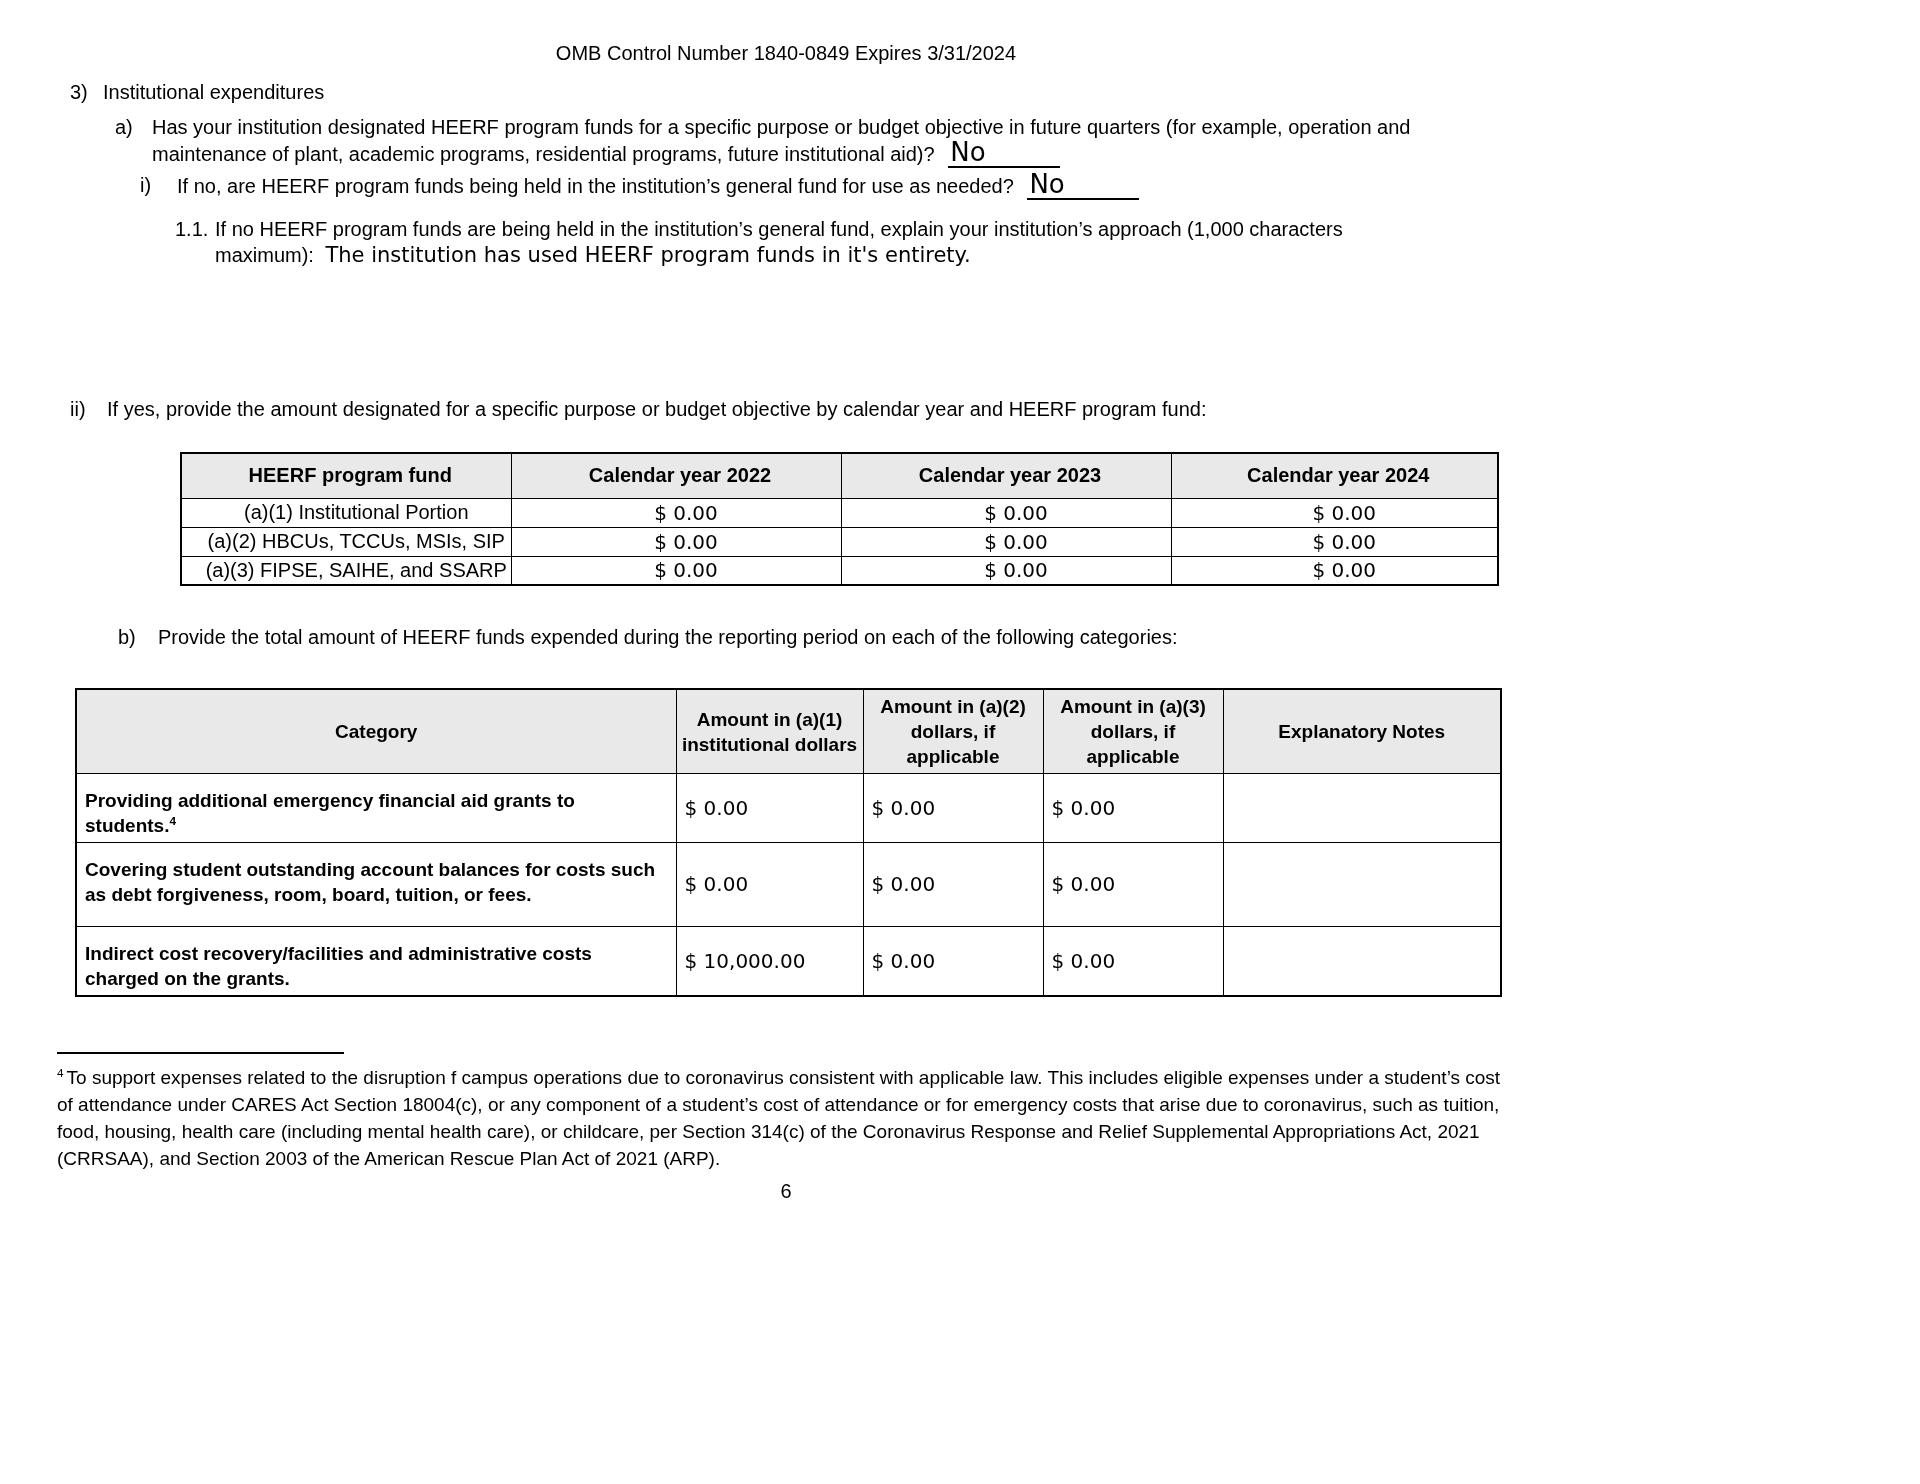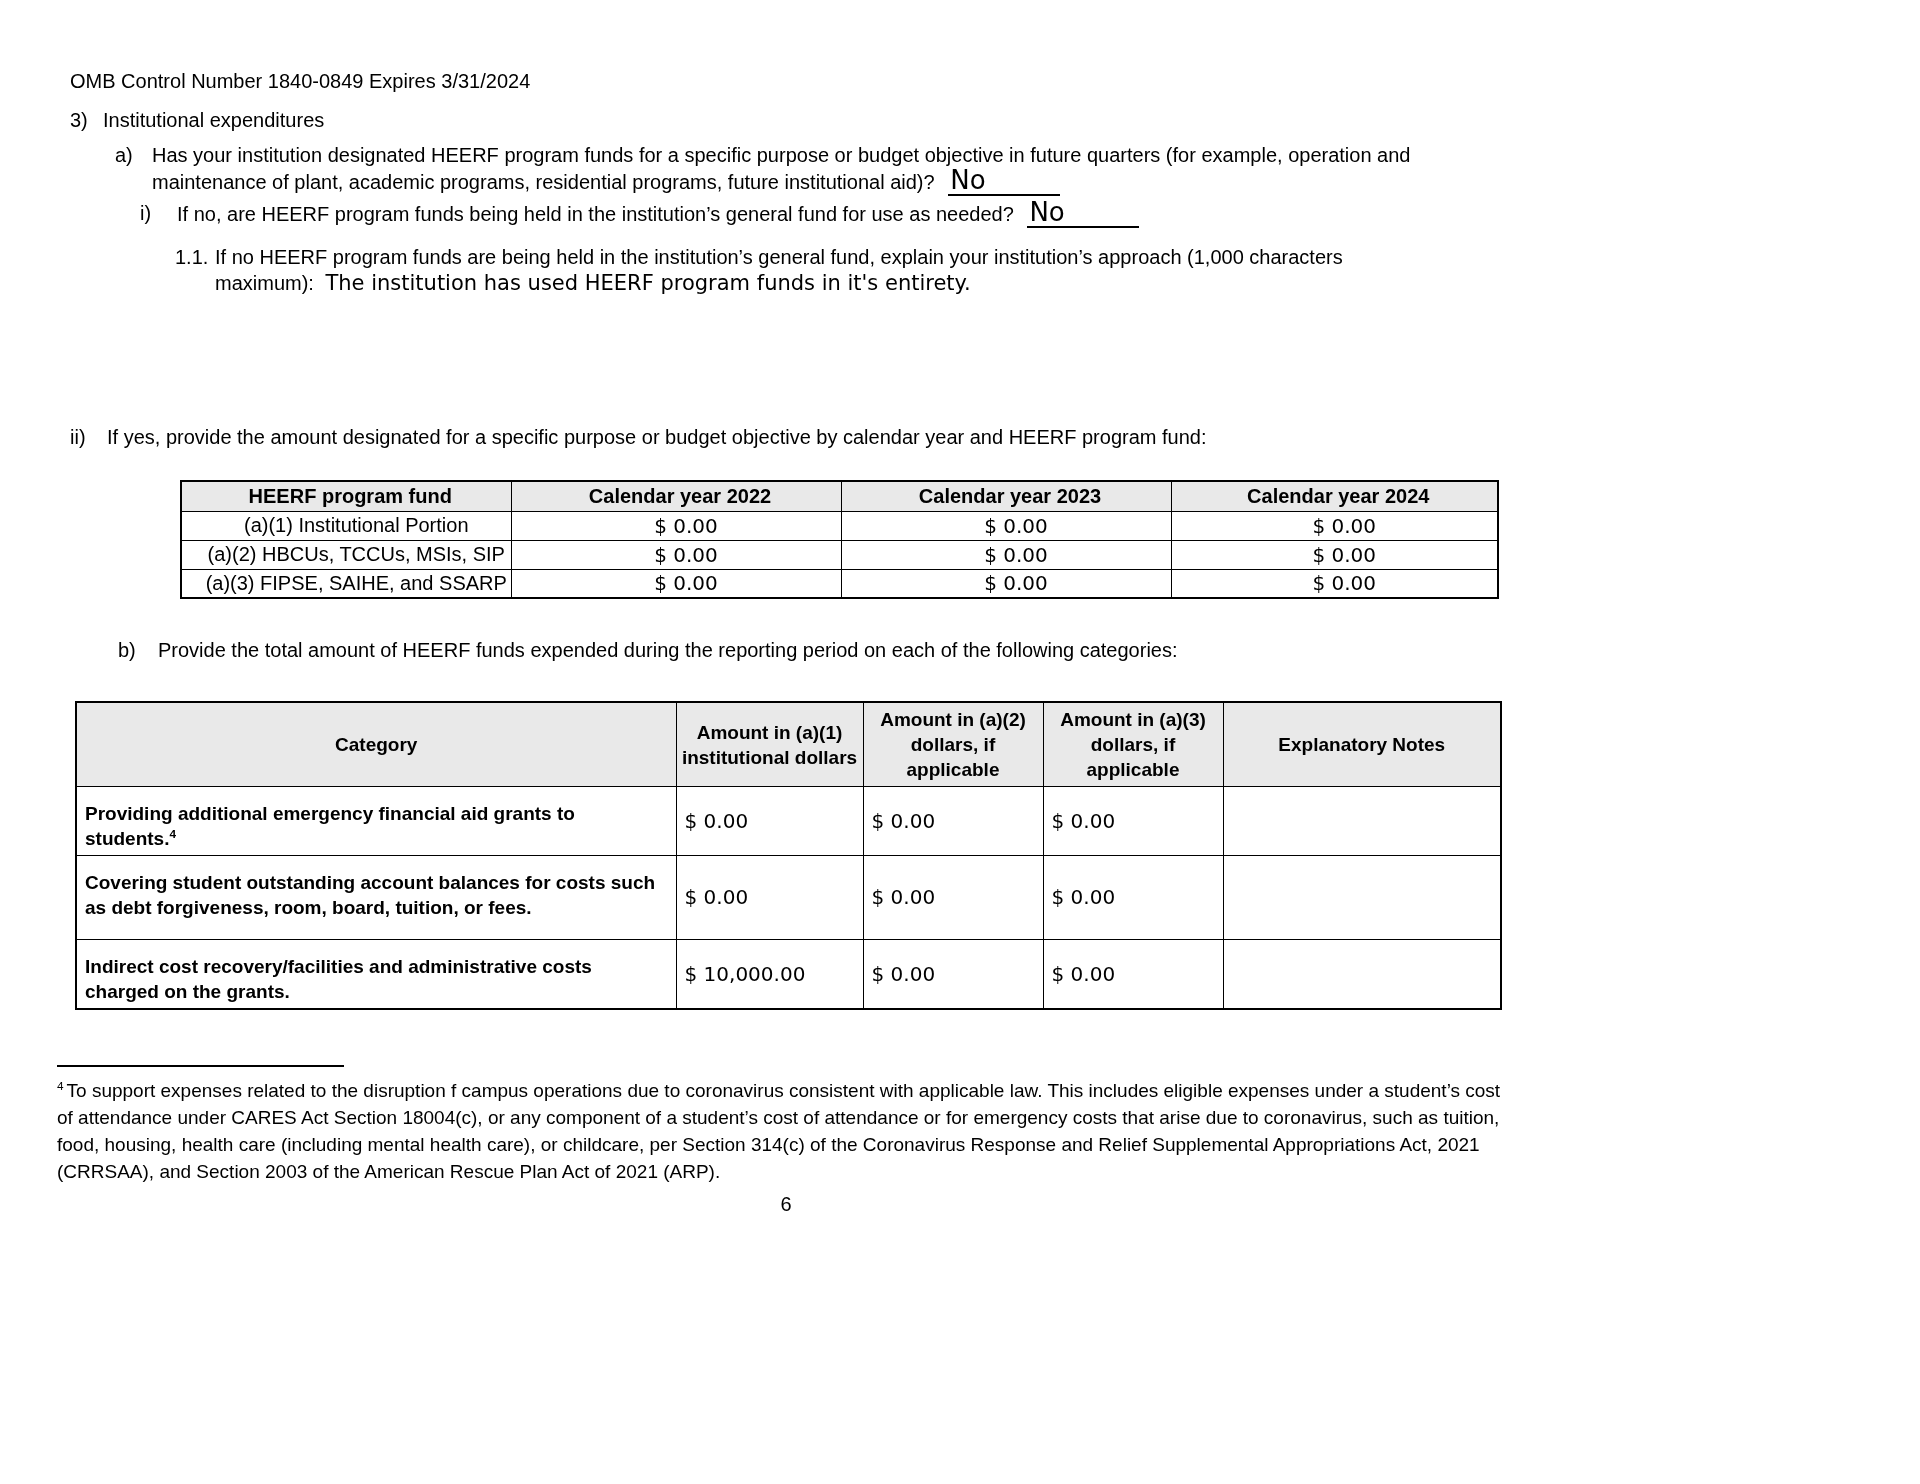--- a/index.html
+++ b/index.html
@@ -5,21 +5,21 @@
   * { margin:0; padding:0; box-sizing:border-box; }
   html,body { background:#ffffff; }
   body {
     width:1920px; height:1484px;
     font-family:"Liberation Sans", sans-serif;
     color:#000;
   }
   .page { position:relative; width:1920px; height:1484px; overflow:hidden; background:#fff; }
   .content { margin-left:70px; width:1432px; }
 
-  .omb { padding-top:70px; text-align:left; font-size:20px; }
+  .omb { padding-top:42px; text-align:center; font-size:20px; }
 
   .h-sec { margin-top:16px; font-size:20px; }
   .h-sec .lab { display:inline-block; width:33px; }
 
   .q { font-size:20px; line-height:26px; position:relative; }
   .q .lab { position:absolute; left:0; top:0; }
   .q-a  { margin-top:10px; margin-left:45px;  padding-left:37px; }
   .q-i  { margin-top:4px;  margin-left:70px;  padding-left:37px; }
   .q-11 { margin-top:16px;  margin-left:105px; padding-left:40px; max-width:1270px; }
   .q-ii { padding-left:37px; }
@@ -33,21 +33,21 @@
     line-height:24px; vertical-align:baseline;
   }
   .blank .filled { font-size:26px; }
 
   .spacer { height:128px; }
 
   table { border-collapse:collapse; table-layout:fixed; }
 
   .t1 { margin-left:110px; margin-top:30px; border:2px solid #000; }
   .t1 th, .t1 td { border:1px solid #000; text-align:center; overflow:hidden; }
-  .t1 th { background:#e9e9e9; font-size:20px; height:30px; font-weight:bold;padding-left:8px; }
+  .t1 th { background:#e9e9e9; font-size:20px; height:45px; font-weight:bold;padding-left:8px; }
   .t1 td { height:29px; font-size:20px;padding-left:20px; }
   .t1 td.amt { font-family:"DejaVu Sans", sans-serif; font-size:20px; }
 
   .t2 { margin-left:5px; margin-top:38px; border:2px solid #000; }
   .t2 th, .t2 td { border:1px solid #000; overflow:hidden; }
   .t2 th { background:#e9e9e9; font-size:19px; font-weight:bold; padding:4px; text-align:center; vertical-align:middle; line-height:25px; }
   .t2 td { font-size:19px; padding:4px 8px; vertical-align:middle; line-height:25px; }
   .t2 td.cat { vertical-align:top; padding-top:14px;font-weight:bold; }
   .t2 td.amt { font-family:"DejaVu Sans", sans-serif; font-size:20px; }
 

